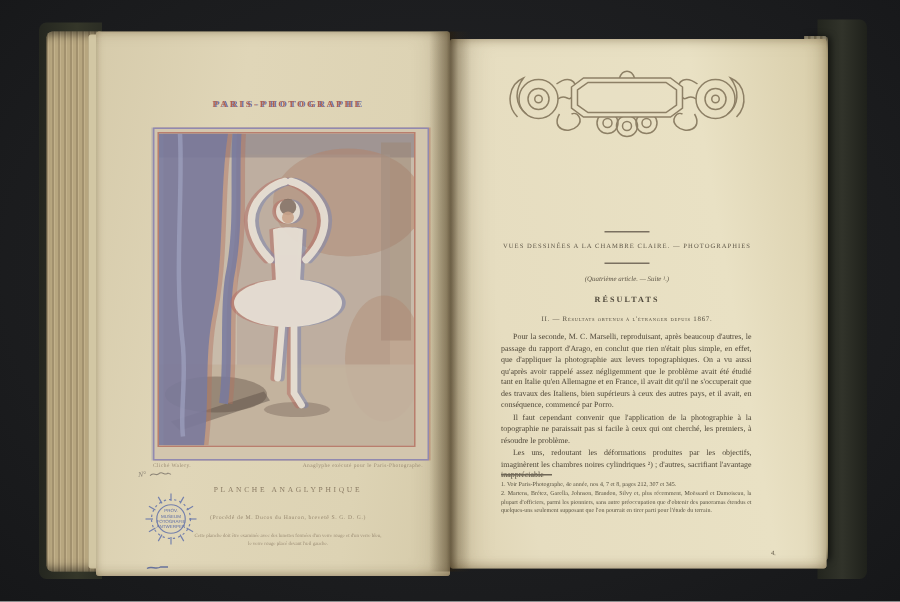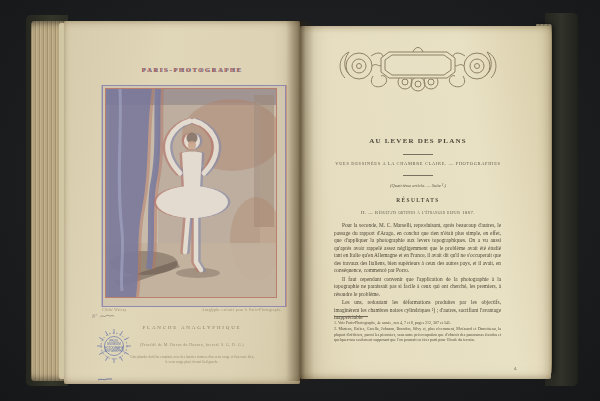--- a/index.html
+++ b/index.html
@@ -222,21 +222,20 @@
             <circle cx="98" cy="38" r="3"></circle>
           <path d="M39,22 C44,18 46,24 48,21"></path>
           <path d="M131,22 C126,18 124,24 122,21"></path>
           <path d="M80,8 C82,2 88,2 90,8"></path>
           <path d="M56,8 L114,8 L122,14 L122,28 L114,34 L56,34 L48,28 L48,14 Z" fill="#e9e1c5"></path>
           <path d="M59,11 L111,11 L118,16 L118,26 L111,31 L59,31 L52,26 L52,16 Z"></path>
         </g>
       </svg>
     </div>
 
-    <div class="article-subtitle">AU LEVER DES PLANS</div>
     <div class="rule rule-1"></div>
     <div class="series-line">VUES DESSINÉES A LA CHAMBRE CLAIRE. — PHOTOGRAPHIES</div>
     <div class="rule rule-2"></div>
     <div class="article-note">(Quatrième article. — Suite ¹.)</div>
     <div class="section-heading">RÉSULTATS</div>
     <div class="subsection-heading">II. — Résultats obtenus à l'étranger depuis 1867.</div>
 
     <div class="body-text">
       <p>Pour la seconde, M. C. Marselli, reproduisant, après beaucoup d'autres, le passage du rapport d'Arago, en conclut que rien n'était plus simple, en effet, que d'appliquer la photographie aux levers topographiques. On a vu aussi qu'après avoir rappelé assez négligemment que le problème avait été étudié tant en Italie qu'en Allemagne et en France, il avait dit qu'il ne s'occuperait que des travaux des Italiens, bien supérieurs à ceux des autres pays, et il avait, en conséquence, commencé par Porro.</p>
       <p>Il faut cependant convenir que l'application de la photographie à la topographie ne paraissait pas si facile à ceux qui ont cherché, les premiers, à résoudre le problème.</p>

